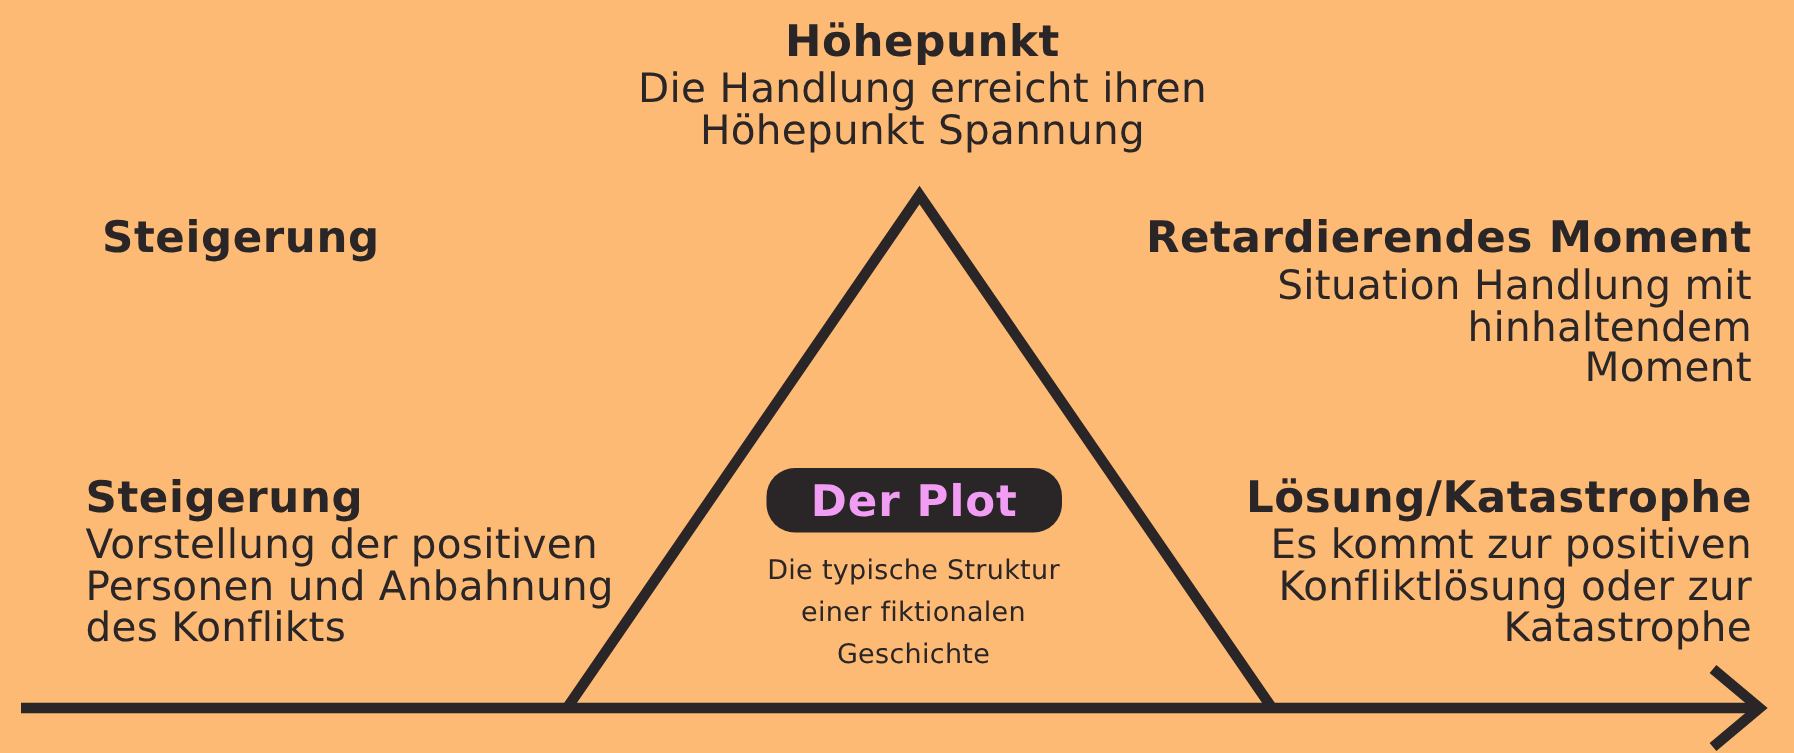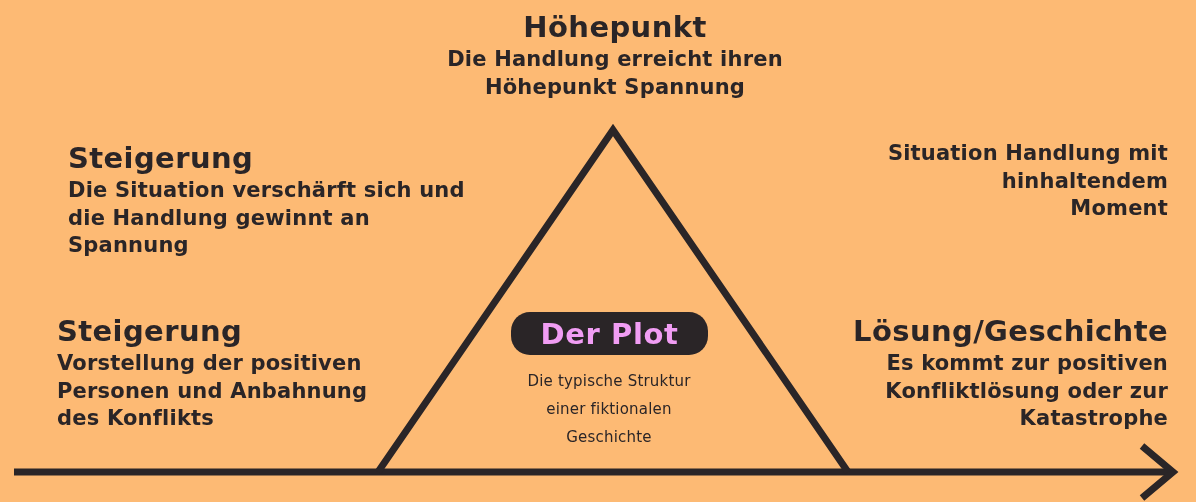--- a/index.html
+++ b/index.html
@@ -18,22 +18,22 @@
     width: 1196px; height: 502px;
   }
   .block { position: absolute; }
   .block .h {
     font-size: 29px;
     font-weight: 700;
     line-height: 37px;
     letter-spacing: 0.4px;
   }
   .block .p {
-    font-size: 21px;
-    font-weight: 700;
+    font-size: 27px;
+    font-weight: 400;
     line-height: 27.5px;
     letter-spacing: 0.2px;
     white-space: pre-line;
   }
   .top-center {
     left: 615px; top: 9px;
     transform: translateX(-50%);
     text-align: center;
     width: 560px;
   }
@@ -54,21 +54,21 @@
     font-weight: 700;
     letter-spacing: 0.6px;
     border-radius: 19px;
   }
   .plot-desc {
     position: absolute;
     left: 609px; top: 367px;
     transform: translateX(-50%);
     width: 340px;
     text-align: center;
-    font-size: 15px;
+    font-size: 18px;
     font-weight: 400;
     line-height: 28px;
     letter-spacing: 0.2px;
     white-space: pre-line;
   }
 </style>
 </head>
 <body>
 
 <div class="canvas">
@@ -80,40 +80,38 @@
   </svg>
 
   <div class="block top-center">
     <div class="h">Höhepunkt</div>
     <div class="p">Die Handlung erreicht ihren
 Höhepunkt Spannung</div>
   </div>
 
   <div class="block stage-steigerung">
     <div class="h">Steigerung</div>
-    <div class="p">Die Situation verschärft sich und
-die Handlung gewinnt an
-Spannung</div>
   </div>
 
   <div class="block stage-retard">
+    <div class="h">Retardierendes Moment</div>
     <div class="p">Situation Handlung mit
 hinhaltendem
 Moment</div>
   </div>
 
   <div class="block stage-exposition">
     <div class="h">Steigerung</div>
     <div class="p">Vorstellung der positiven
 Personen und Anbahnung
 des Konflikts</div>
   </div>
 
   <div class="block stage-loesung">
-    <div class="h">Lösung/Geschichte</div>
+    <div class="h">Lösung/Katastrophe</div>
     <div class="p">Es kommt zur positiven
 Konfliktlösung oder zur
 Katastrophe</div>
   </div>
 
   <div class="plot-box">
     <span>Der Plot</span>
   </div>
 
   <div class="plot-desc">Die typische Struktur

